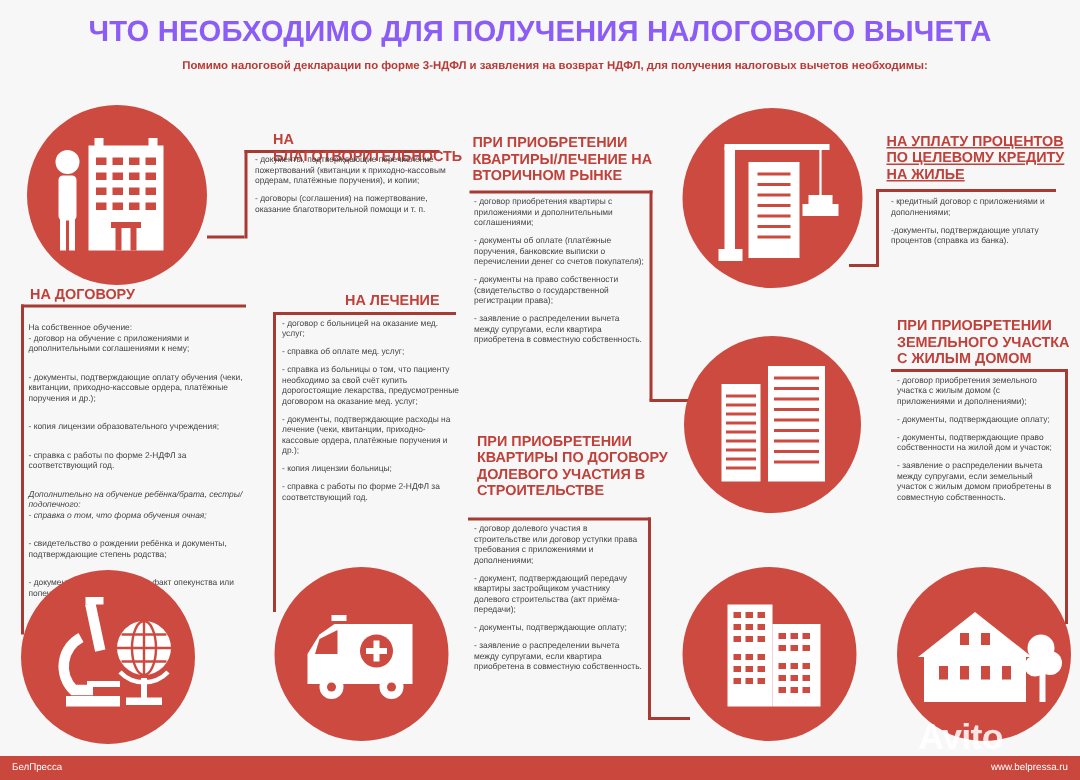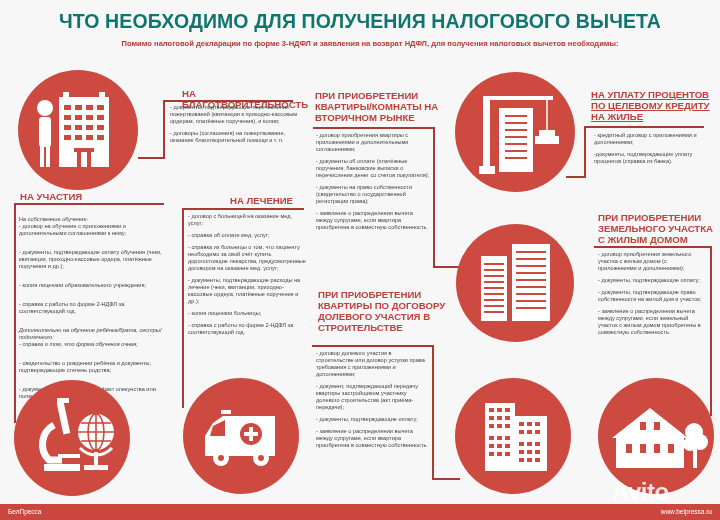--- a/index.html
+++ b/index.html
@@ -1,19 +1,19 @@
 <!DOCTYPE html>
 <html><head>
 <meta charset="utf-8">
 <style>
   * { box-sizing: border-box; margin: 0; padding: 0; }
   html, body { width: 720px; height: 520px; overflow: hidden; background: #f7f7f7; }
   body { position: relative; font-family: "Liberation Sans", sans-serif; color: #333; }
   .abs { position: absolute; }
-  .title { left: 0; top: 10px; width: 720px; text-align: center; font-size: 19.5px; font-weight: bold; color: #0f766e; letter-spacing: 0.1px; }
+  .title { left: 0; top: 10px; width: 720px; text-align: center; font-size: 19.5px; font-weight: bold; color: #8b5cf6; letter-spacing: 0.1px; }
   .subtitle { left: 0; top: 39px; width: 720px; text-align: center; font-size: 7.6px; font-weight: bold; color: #b83a36; padding-left: 20px; }
   .circle { position: absolute; border-radius: 50%; background: #cc4a3f; }
   .circle svg { position: absolute; left: 0; top: 0; width: 100%; height: 100%; }
   .head { position: absolute; font-weight: bold; color: #c0403a; font-size: 9.6px; line-height: 11px; }
   .txt { position: absolute; font-size: 5.6px; line-height: 7px; color: #444; }
   .txt p { margin-bottom: 5px; }
   .line { position: absolute; background: #a83a34; }
   .footer { left: 0; top: 504px; width: 720px; height: 16px; background: #c9473d; }
   .footer span { position: absolute; top: 4px; font-size: 6.5px; color: #fff; }
   .watermark { left: 612px; top: 478px; font-size: 24px; font-weight: bold; color: rgba(255,255,255,0.85); letter-spacing: -0.5px; }
@@ -60,21 +60,21 @@
 </div>
 <div class="line" style="left:138px;top:157px;width:25px;height:2px;"></div>
 <div class="line" style="left:163px;top:100px;width:2px;height:59px;"></div>
 <div class="line" style="left:163px;top:100px;width:130px;height:2px;"></div>
 <div class="head" style="left:182px;top:88px;width:140px;">НА БЛАГОТВОРИТЕЛЬНОСТЬ</div>
 <div class="txt" style="left:170px;top:104px;width:130px;">
   <p>- документы, подтверждающие перечисление пожертвований (квитанции к приходно-кассовым ордерам, платёжные поручения), и копии;</p>
   <p>- договоры (соглашения) на пожертвование, оказание благотворительной помощи и т. п.</p>
 </div>
 
-<div class="head" style="left:20px;top:191px;width:140px;">НА УЧАСТИЯ</div>
+<div class="head" style="left:20px;top:191px;width:140px;">НА ДОГОВОРУ</div>
 <div class="line" style="left:14px;top:203px;width:150px;height:2px;"></div>
 <div class="line" style="left:14px;top:203px;width:2px;height:220px;"></div>
 <div class="txt" style="left:19px;top:209px;width:148px;white-space:pre-line;">
   <p>На собственное обучение:
 - договор на обучение с приложениями и дополнительными соглашениями к нему;</p>
   <p>- документы, подтверждающие оплату обучения (чеки, квитанции, приходно-кассовые ордера, платёжные поручения и др.);</p>
   <p>- копия лицензии образовательного учреждения;</p>
   <p>- справка с работы по форме 2-НДФЛ за соответствующий год.</p>
   <p style="font-style:italic;">Дополнительно на обучение ребёнка/брата, сестры/подопечного:
 - справка о том, что форма обучения очная;</p>
@@ -123,21 +123,21 @@
     <circle cx="68" cy="56" r="11" fill="#cc4a3f"></circle>
     <rect x="66" y="49" width="4" height="14" fill="#fff"></rect>
     <rect x="61" y="54" width="14" height="4" fill="#fff"></rect>
     <circle cx="38" cy="80" r="8" fill="#fff"></circle>
       <circle cx="38" cy="80" r="3" fill="#cc4a3f"></circle>
     <circle cx="78" cy="80" r="8" fill="#fff"></circle>
       <circle cx="78" cy="80" r="3" fill="#cc4a3f"></circle>
   </svg>
 </div>
 
-<div class="head" style="left:315px;top:90px;width:140px;">ПРИ ПРИОБРЕТЕНИИ КВАРТИРЫ/КОМНАТЫ НА ВТОРИЧНОМ РЫНКЕ</div>
+<div class="head" style="left:315px;top:90px;width:140px;">ПРИ ПРИОБРЕТЕНИИ КВАРТИРЫ/ЛЕЧЕНИЕ НА ВТОРИЧНОМ РЫНКЕ</div>
 <div class="line" style="left:313px;top:127px;width:122px;height:2px;"></div>
 <div class="line" style="left:433px;top:127px;width:2px;height:140px;"></div>
 <div class="line" style="left:433px;top:266px;width:28px;height:2px;"></div>
 <div class="txt" style="left:316px;top:132px;width:114px;">
   <p>- договор приобретения квартиры с приложениями и дополнительными соглашениями;</p>
   <p>- документы об оплате (платёжные поручения, банковские выписки о перечислении денег со счетов покупателя);</p>
   <p>- документы на право собственности (свидетельство о государственной регистрации права);</p>
   <p>- заявление о распределении вычета между супругами, если квартира приобретена в совместную собственность.</p>
 </div>
 <div class="circle" style="left:456px;top:224px;width:118px;height:118px;">

